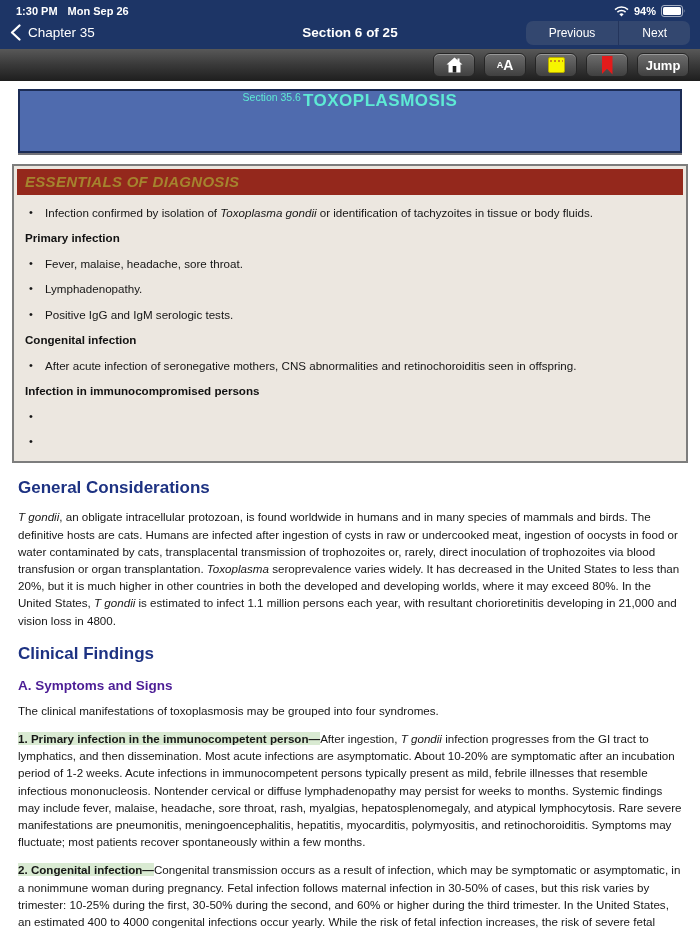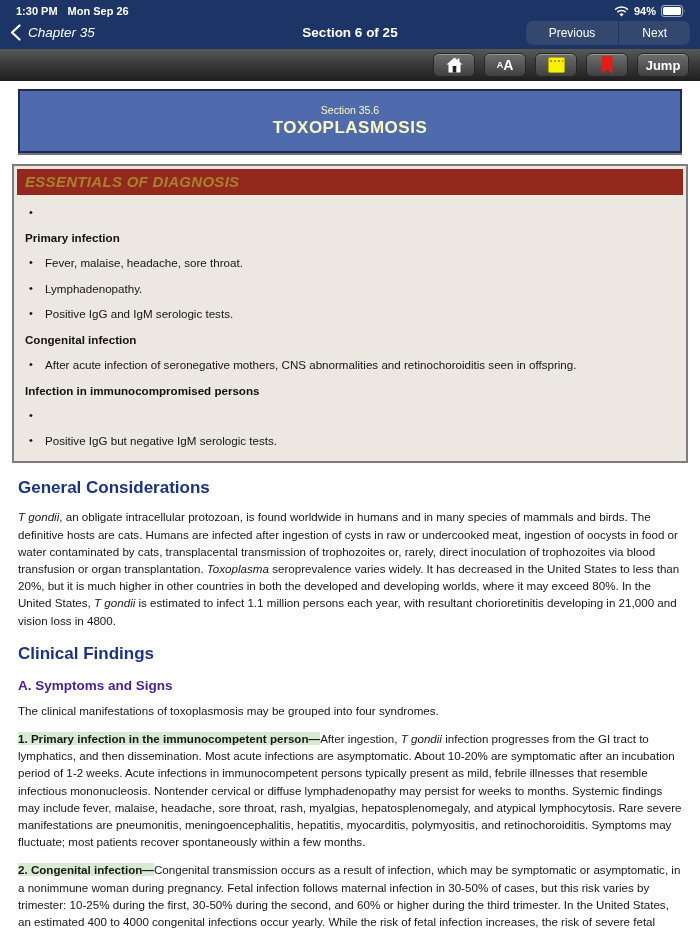--- a/index.html
+++ b/index.html
@@ -17,21 +17,21 @@
     padding:2px 14px 0 16px; font-size:11px; font-weight:bold;
   }
   .status-left span { margin-right:10px; }
   .status-right { display:flex; align-items:center; gap:5px; font-weight:bold; }
   .wifi-svg, .batt-svg { display:block; }
   
   .nav-bar {
     height:29px; background:#1d3566; color:#fff;
     display:flex; align-items:center; position:relative; padding:0 10px 4px 10px;
   }
-  .nav-back { display:flex; align-items:center; gap:7px; font-size:13.5px; cursor:pointer;font-style:italic; }
+  .nav-back { display:flex; align-items:center; gap:7px; font-size:13.5px; cursor:pointer; }
   .nav-title {
     position:absolute; left:0; right:0; text-align:center;
     font-size:13.5px; font-weight:bold; pointer-events:none;
   }
   .nav-group {
     margin-left:auto; display:flex; align-items:center; height:24px;
     background:#33476f; border-radius:7px; overflow:hidden; z-index:2;
   }
   .nav-group .nav-btn {
     background:none; border:none; color:#fff; font-size:12px;
@@ -63,22 +63,22 @@
   }
   .bookmark-shape {
     width:11px; height:19px; background:#e31b1b;
     clip-path:polygon(0 0,100% 0,100% 100%,50% 70%,0 100%);
   }
   
   .content { padding:0 18px; background:#fff; }
   .section-box {
     margin-top:8px; height:64px; background:#4f6bae; border:2px solid #1c2c55;
     box-shadow:0 2px 0 rgba(20,20,30,0.6);
-    color:#fef9c3; text-align:center;
-    display:flex; flex-direction:column; justify-content:center; gap:2px;
+    color:#5eead4; text-align:center;
+    display:flex; flex-direction:row; justify-content:center; gap:2px;
   }
   .section-box .sb-kicker { font-size:10.5px; }
   .section-box .sb-sub { font-size:12.5px; }
   .section-box .sb-title { font-size:17px; font-weight:bold; letter-spacing:0.5px; }
   
   .essentials {
     margin:11px -6px 13px; background:#ece7e0; border:2px solid #7d7d7d;
     padding:3px 3px 13px 3px;
   }
   .ess-header {
@@ -162,20 +162,21 @@
     <div class="section-box">
       <div class="sb-kicker">Section 35.6</div>
       <div class="sb-title">TOXOPLASMOSIS</div>
     </div>
 
     <div class="essentials">
       <div class="ess-header">ESSENTIALS OF DIAGNOSIS</div>
       <div id="ess-body">
           <div class="ess-bullet">
             <span class="dot">•</span>
+            <span class="txt"><span>Infection confirmed by isolation of </span><span class="seg-i">Toxoplasma gondii</span><span> or identification of tachyzoites in tissue or body fluids.</span></span>
           </div>
           <div class="ess-subhead"><span class="txt"><span class="seg-b">Primary infection</span></span></div>
           <div class="ess-bullet">
             <span class="dot">•</span>
             <span class="txt"><span>Fever, malaise, headache, sore throat.</span></span>
           </div>
           <div class="ess-bullet">
             <span class="dot">•</span>
             <span class="txt"><span>Lymphadenopathy.</span></span>
           </div>
@@ -187,21 +188,20 @@
           <div class="ess-bullet">
             <span class="dot">•</span>
             <span class="txt"><span>After acute infection of seronegative mothers, CNS abnormalities and retinochoroiditis seen in offspring.</span></span>
           </div>
           <div class="ess-subhead"><span class="txt"><span class="seg-b">Infection in immunocompromised persons</span></span></div>
           <div class="ess-bullet">
             <span class="dot">•</span>
           </div>
           <div class="ess-bullet">
             <span class="dot">•</span>
-            <span class="txt"><span>Positive IgG but negative IgM serologic tests.</span></span>
           </div>
         </div>
     </div>
 
     <div id="article">
         <div class="h1">General Considerations</div>
         <p class="para"><span class="seg-i">T gondii</span><span>, an obligate intracellular protozoan, is found worldwide in humans and in many species of mammals and birds. The definitive hosts are cats. Humans are infected after ingestion of cysts in raw or undercooked meat, ingestion of oocysts in food or water contaminated by cats, transplacental transmission of trophozoites or, rarely, direct inoculation of trophozoites via blood transfusion or organ transplantation. </span><span class="seg-i">Toxoplasma</span><span> seroprevalence varies widely. It has decreased in the United States to less than 20%, but it is much higher in other countries in both the developed and developing worlds, where it may exceed 80%. In the United States, </span><span class="seg-i">T gondii</span><span> is estimated to infect 1.1 million persons each year, with resultant chorioretinitis developing in 21,000 and vision loss in 4800.</span></p>
         <div class="h1">Clinical Findings</div>
         <div class="h2">A. Symptoms and Signs</div>
         <p class="para"><span>The clinical manifestations of toxoplasmosis may be grouped into four syndromes.</span></p>

